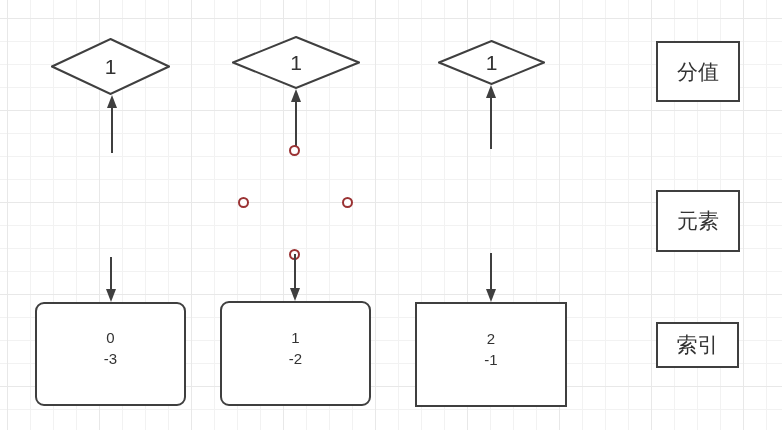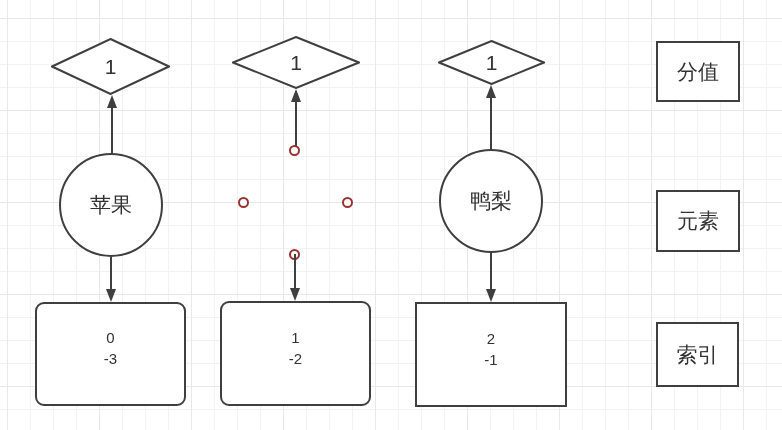--- a/index.html
+++ b/index.html
@@ -60,23 +60,20 @@
       <polygon points="59.5,1 118,28.5 59.5,56 1,28.5" fill="var(--fill)" stroke="var(--stroke)" stroke-width="2"></polygon>
     </svg>
     <span class="shape-label">1</span>
   </div>
 
   <svg class="abs arrow" style="left:104px;top:95px;" width="16" height="58">
     <line x1="8" y1="58" x2="8" y2="11"></line>
     <polygon points="8,0 3,13 13,13"></polygon>
   </svg>
 
-  <div class="abs circle-node" style="left:59px;top:153px;">
-    <span class="shape-label">苹果</span>
-  </div>
 
   <svg class="abs arrow" style="left:103px;top:257px;" width="16" height="45">
     <line x1="8" y1="0" x2="8" y2="33"></line>
     <polygon points="8,45 3,32 13,32"></polygon>
   </svg>
 
   <div class="abs index-rect rounded" style="left:35px;top:302px;width:151px;height:104px;">
     <span>0</span>
     <span>-3</span>
   </div>
@@ -114,39 +111,36 @@
       <polygon points="53.5,1 106,22.5 53.5,44 1,22.5" fill="var(--fill)" stroke="var(--stroke)" stroke-width="2"></polygon>
     </svg>
     <span class="shape-label">1</span>
   </div>
 
   <svg class="abs arrow" style="left:483px;top:85px;" width="16" height="64">
     <line x1="8" y1="64" x2="8" y2="11"></line>
     <polygon points="8,0 3,13 13,13"></polygon>
   </svg>
 
-  <div class="abs circle-node" style="left:439px;top:149px;">
-    <span class="shape-label">鸭梨</span>
-  </div>
 
   <svg class="abs arrow" style="left:483px;top:253px;" width="16" height="49">
     <line x1="8" y1="0" x2="8" y2="37"></line>
     <polygon points="8,49 3,36 13,36"></polygon>
   </svg>
 
   <div class="abs index-rect" style="left:415px;top:302px;width:152px;height:105px;">
     <span>2</span>
     <span>-1</span>
   </div>
 
   <div class="abs legend-box" style="left:656px;top:41px;width:84px;height:61px;">
     <span>分值</span>
   </div>
 
   <div class="abs legend-box" style="left:656px;top:190px;width:84px;height:62px;">
     <span>元素</span>
   </div>
 
-  <div class="abs legend-box" style="left:656px;top:322px;width:83px;height:65px;">
+  <div class="abs legend-box" style="left:656px;top:322px;width:83px;height:46px;">
     <span>索引</span>
   </div>
 
 </div>
 
 </body></html>

